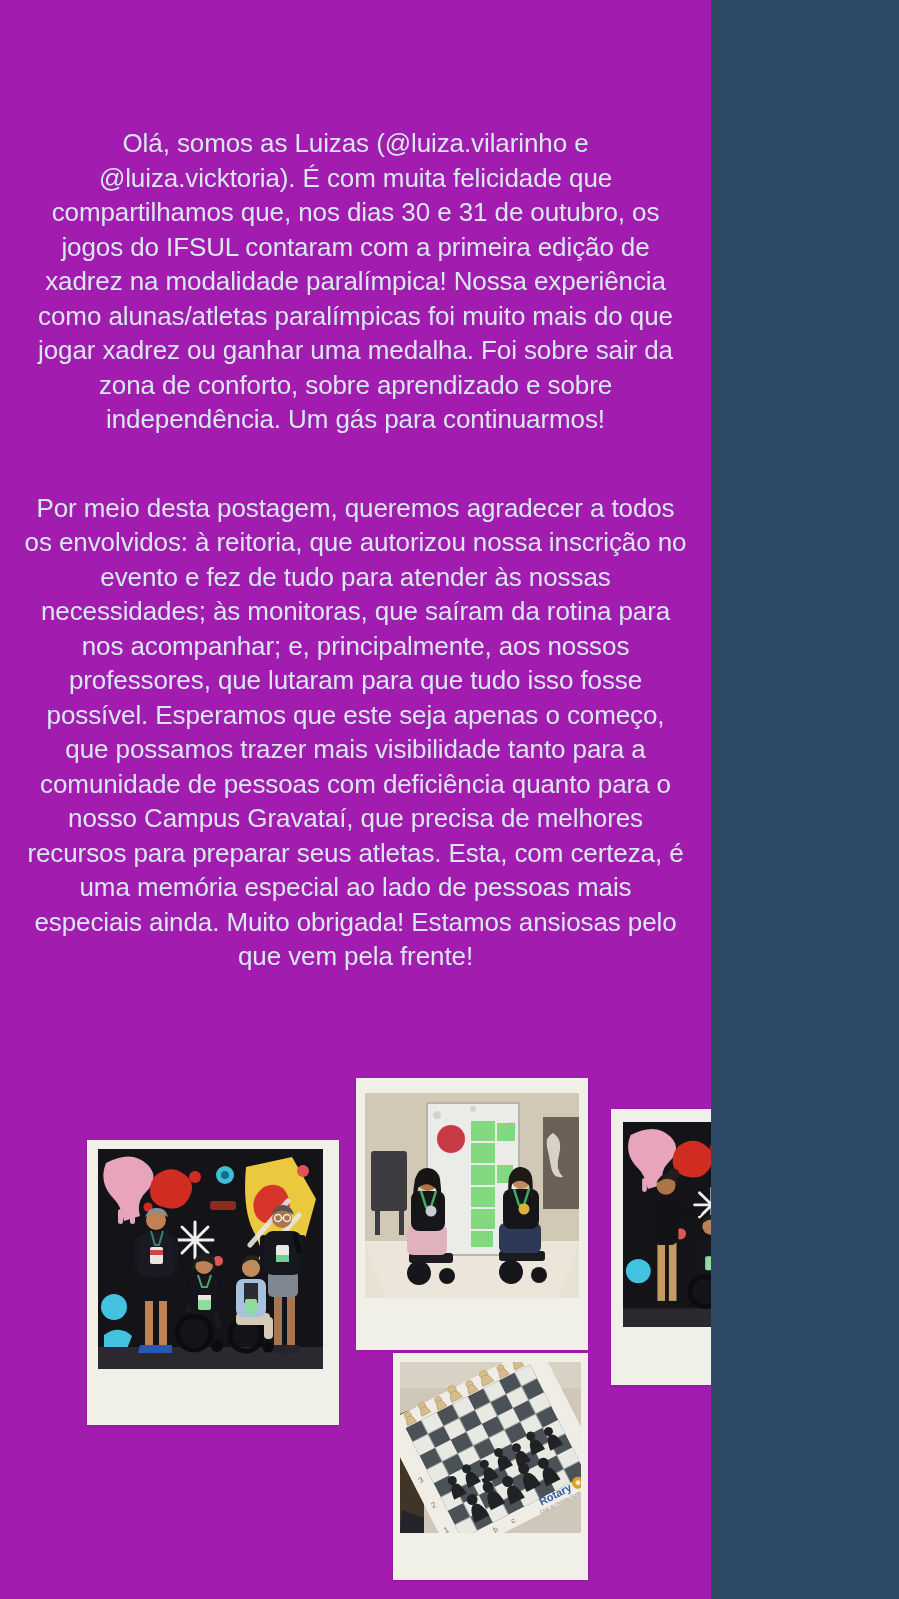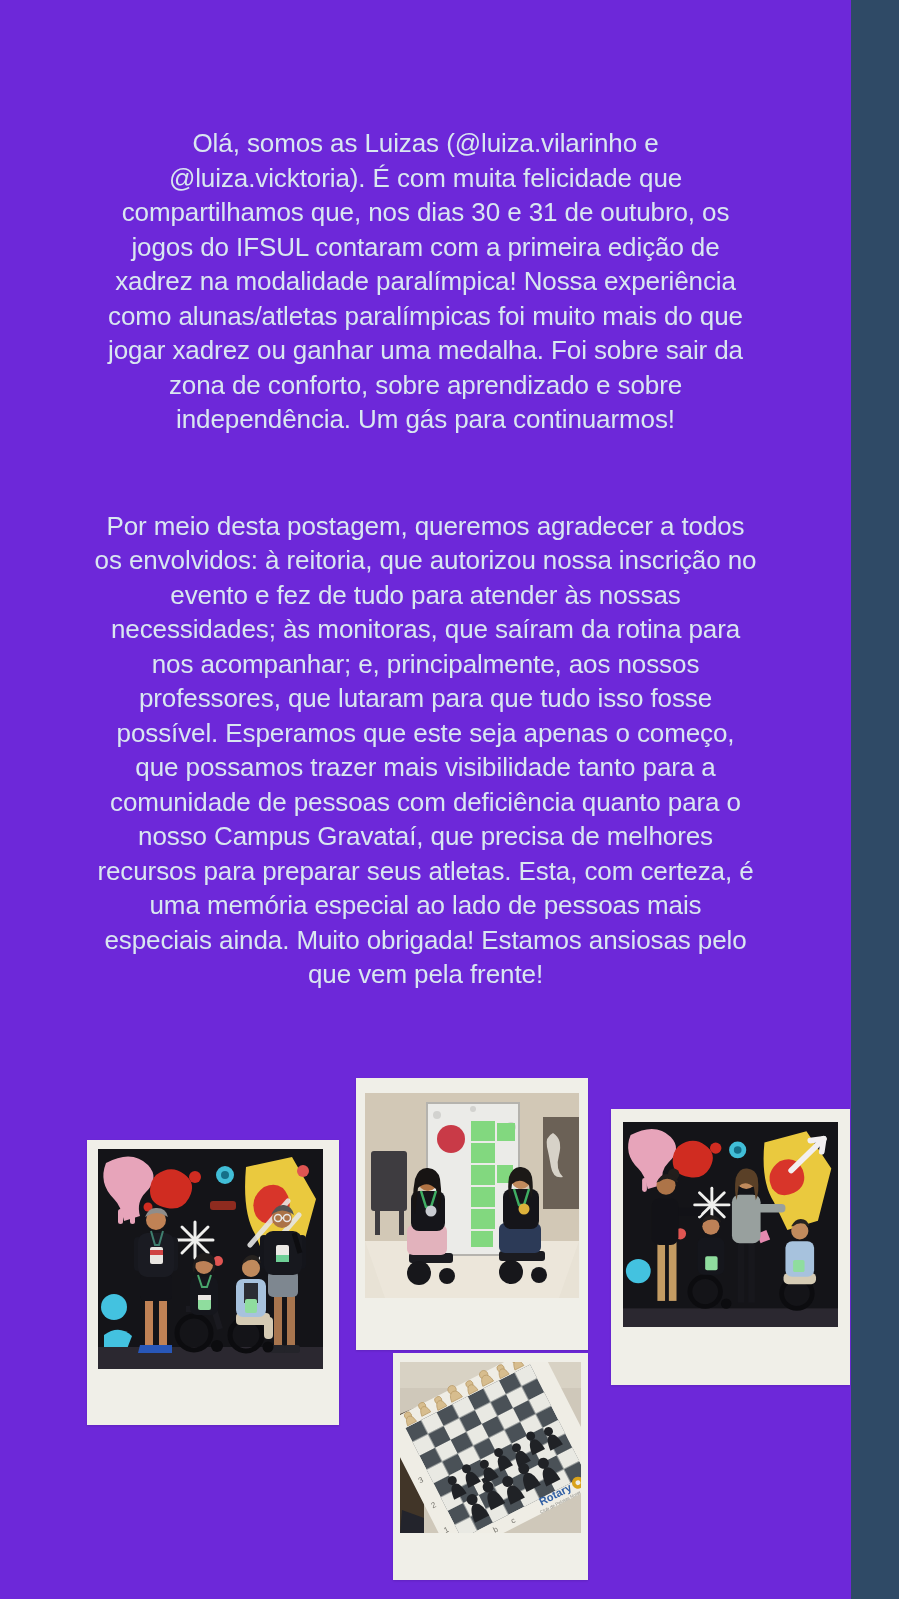--- a/index.html
+++ b/index.html
@@ -1,27 +1,27 @@
 <!DOCTYPE html>
 <html lang="pt"><head>
 <meta charset="utf-8">
 <style>
   html,body{margin:0;padding:0;background:#2f4a66;}
   .canvas{
-    position:relative;width:851px;height:1599px;overflow:hidden;
-    background:#6d28d9;
+    position:relative;width:711px;height:1599px;overflow:hidden;
+    background:#a21caf;
     font-family:"Liberation Sans","DejaVu Sans",sans-serif;
   }
   .text-block{
     position:absolute;top:126px;left:50%;transform:translateX(-50%);
     width:664px;color:#d9e7f0;font-size:26px;line-height:34.5px;
     text-align:center;letter-spacing:-0.1px;font-weight:400;
   }
   .text-block p{margin:0;}
-  .text-block p + p{margin-top:72px;}
+  .text-block p + p{margin-top:54px;}
   .polaroid{
     position:absolute;margin:0;background:#f0efe8;
     box-shadow:0 1px 2px rgba(0,0,0,0.12);
   }
   .polaroid svg{position:absolute;display:block;}
   svg text{font-family:"Liberation Sans","DejaVu Sans",sans-serif;}
 </style>
 </head>
 <body>
 

